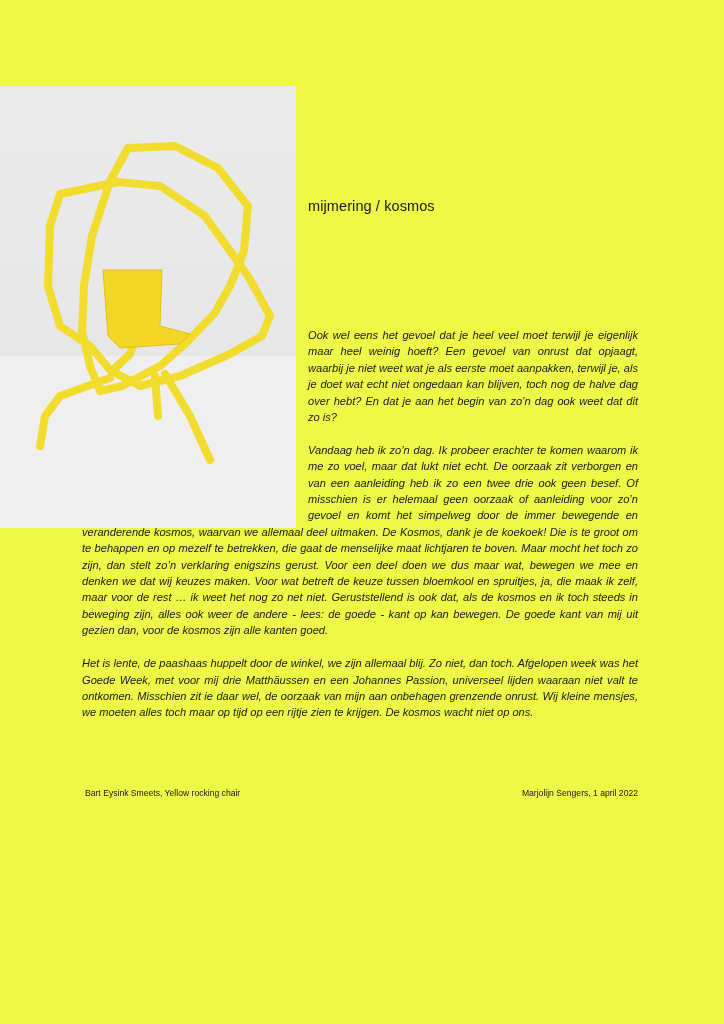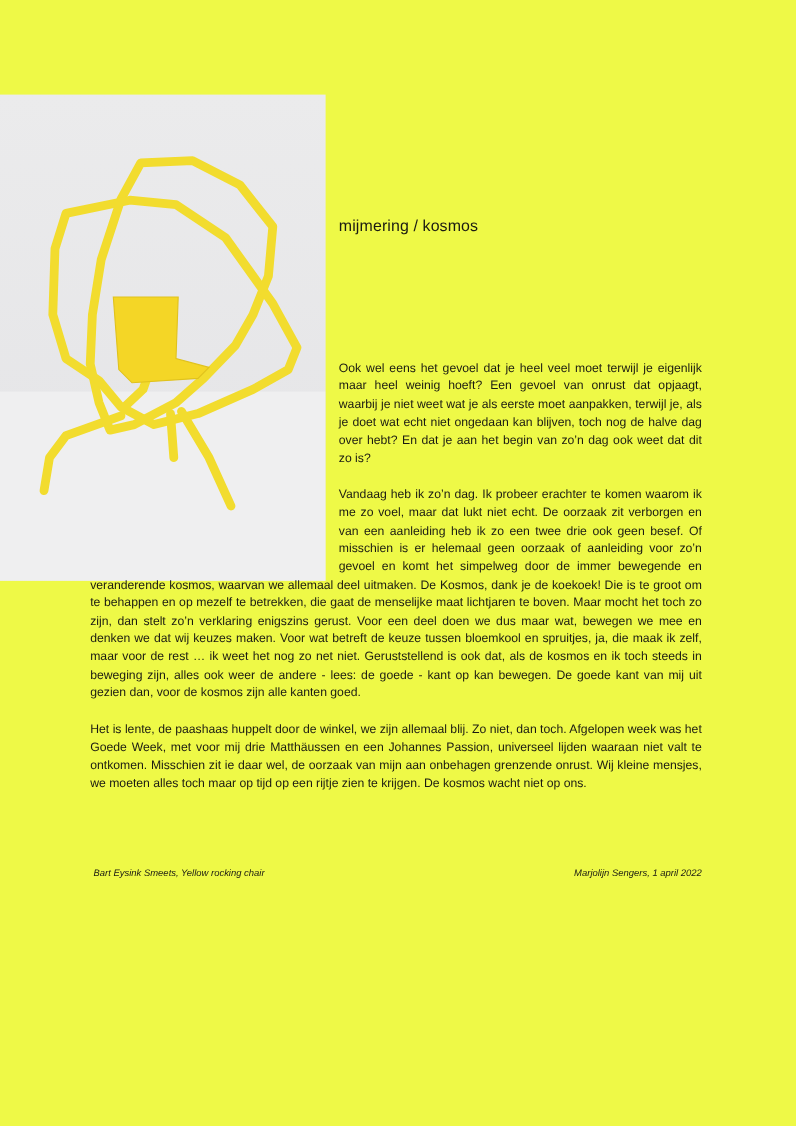--- a/index.html
+++ b/index.html
@@ -19,26 +19,26 @@
   .photo svg { position:absolute; left:0; top:0; width:296px; height:442px; }
   .title {
     position:absolute; left:308px; top:198px;
     font-size:14.5px; letter-spacing:0.1px; color:#1a1a12;
   }
   .body-text {
     position:absolute; left:82px; top:327px; width:556px;
     font-size:11.1px; line-height:16.4px; text-align:justify;
   }
   .float-spacer { float:left; width:226px; height:196px; }
-  .para { margin:0 0 16.4px 0; }
+  .para { margin:0 0 16.4px 0;font-style:italic; }
   .para:last-child { margin-bottom:0; }
   .caption-row {
     position:absolute; left:85px; top:788px; width:553px;
     display:flex; justify-content:space-between;
-    font-size:8.6px; font-style:italic;align-items:flex-end;
+    font-size:8.6px; align-items:flex-end;
   }
 </style>
 </head>
 <body>
 
 <div class="page">
 
   <div class="photo">
     <svg viewBox="0 0 296 442">
       <rect x="0" y="270" width="296" height="172" fill="#efeff0"></rect>

